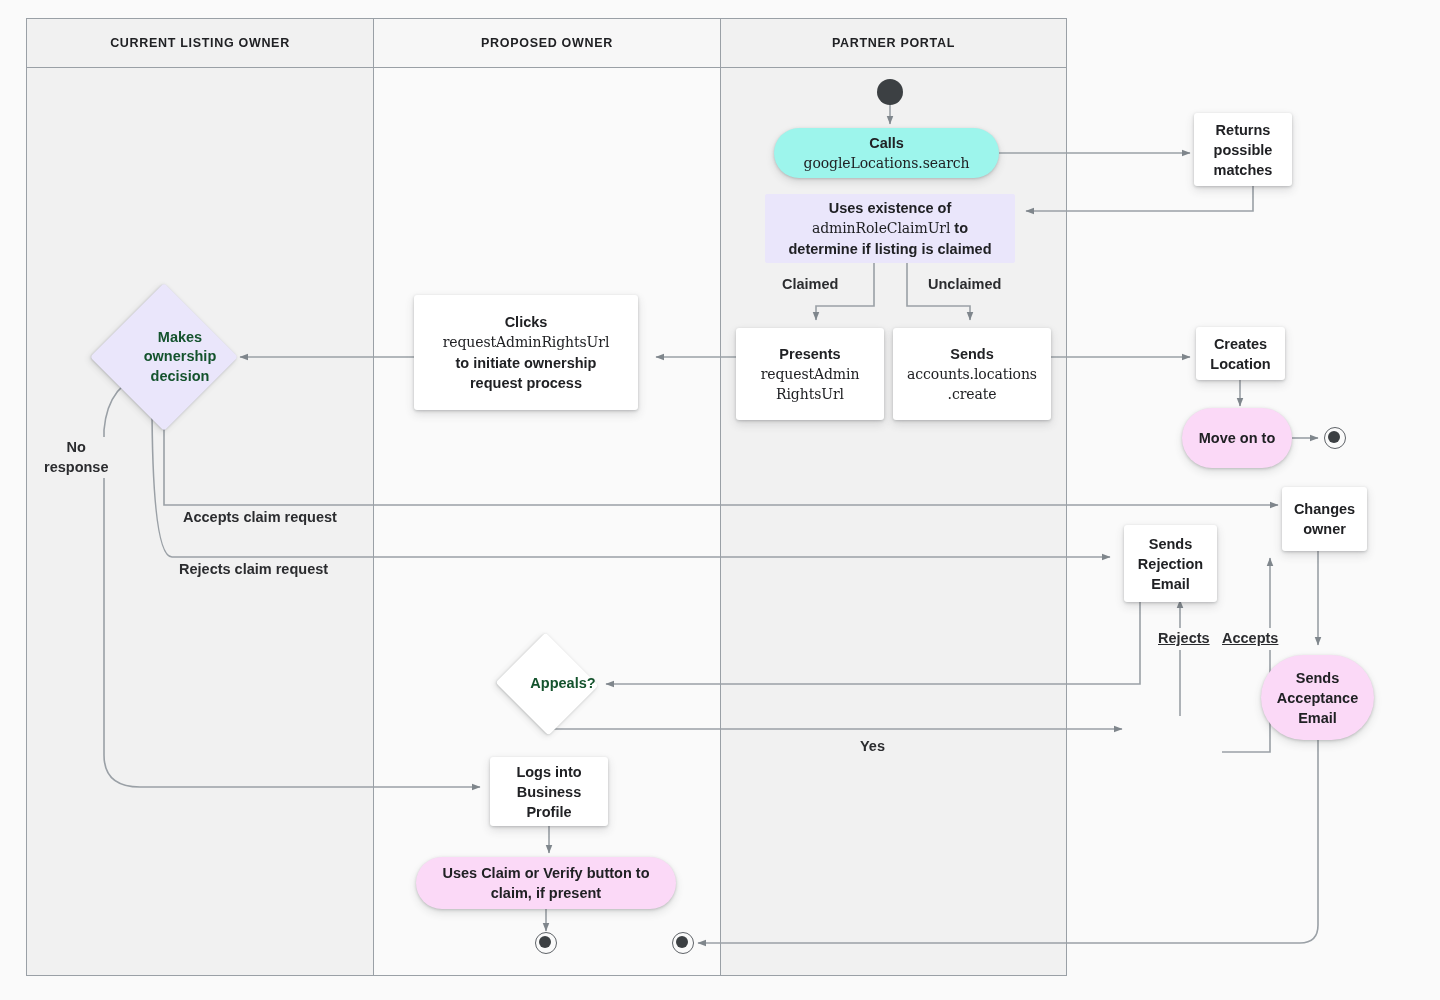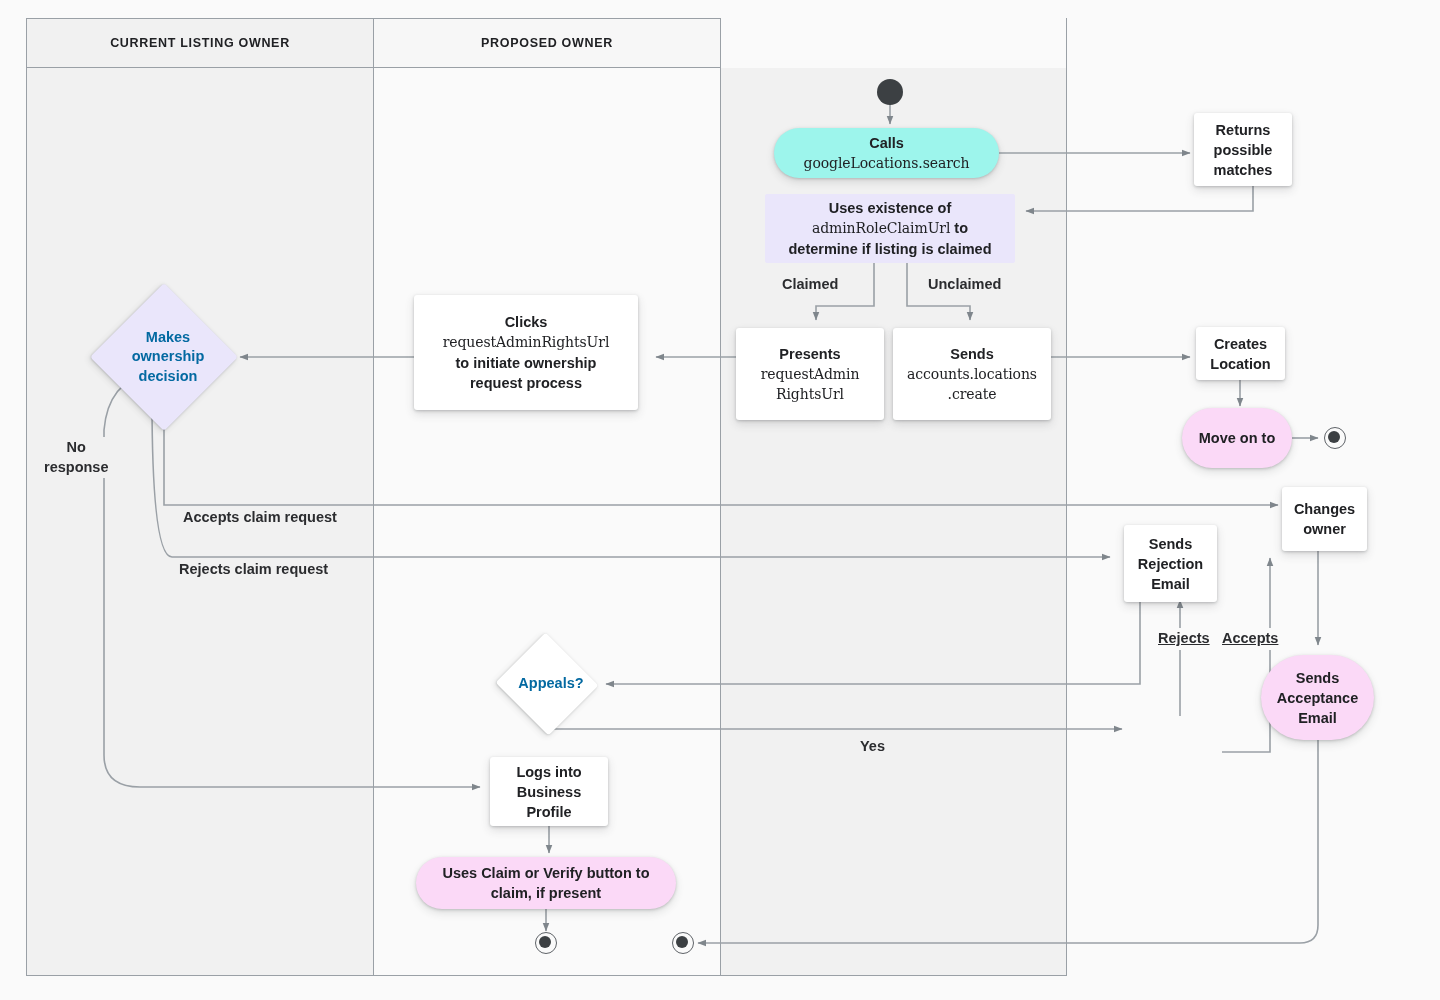--- a/index.html
+++ b/index.html
@@ -79,23 +79,23 @@
   }
   .diamond .dshape{
     position:absolute;left:0;top:0;width:100%;height:100%;
     transform:rotate(45deg) scale(.7071);
     border-radius:5px;
     box-shadow:0 1px 3px rgba(60,64,67,.26), 0 4px 9px rgba(60,64,67,.14);
   }
   .diamond.lav .dshape{background:#eae6fb;}
   .diamond.white .dshape{background:#ffffff;}
   .diamond .dlabel{
-    position:absolute;left:4px;top:0;width:100%;height:100%;
+    position:absolute;left:16px;top:0;width:100%;height:100%;
     display:flex;align-items:center;justify-content:center;
-    text-align:center;font-size:14.5px;font-weight:700;color:#0369a1;
+    text-align:center;font-size:14.5px;font-weight:700;color:#14532d;
     line-height:1.32;
   }
   code, .mono{
     font-family:"DejaVu Serif", serif;
     font-weight:400;
     font-size:14px;
     letter-spacing:-.1px;
   }
   
   .elabel{
@@ -140,20 +140,21 @@
   <div id="lanes">
     <div class="lane shade" style="left:0px;width:347px;">
       <div class="lane-head">CURRENT LISTING OWNER</div>
       <div class="lane-body"></div>
     </div>
     <div class="lane light" style="left:347px;width:347px;">
       <div class="lane-head">PROPOSED OWNER</div>
       <div class="lane-body"></div>
     </div>
     <div class="lane shade" style="left:694px;width:347px;">
+      <div class="lane-head">PARTNER PORTAL</div>
       <div class="lane-body"></div>
     </div>
   </div>
 
   <svg id="edges" viewBox="0 0 1440 1000">
     <defs>
       <marker id="ah" markerWidth="10" markerHeight="10" refX="8.4" refY="4" orient="auto" markerUnits="userSpaceOnUse">
         <path d="M0,0.6 L9,4 L0,7.4 z" fill="#7f868c"></path>
       </marker>
     </defs>

